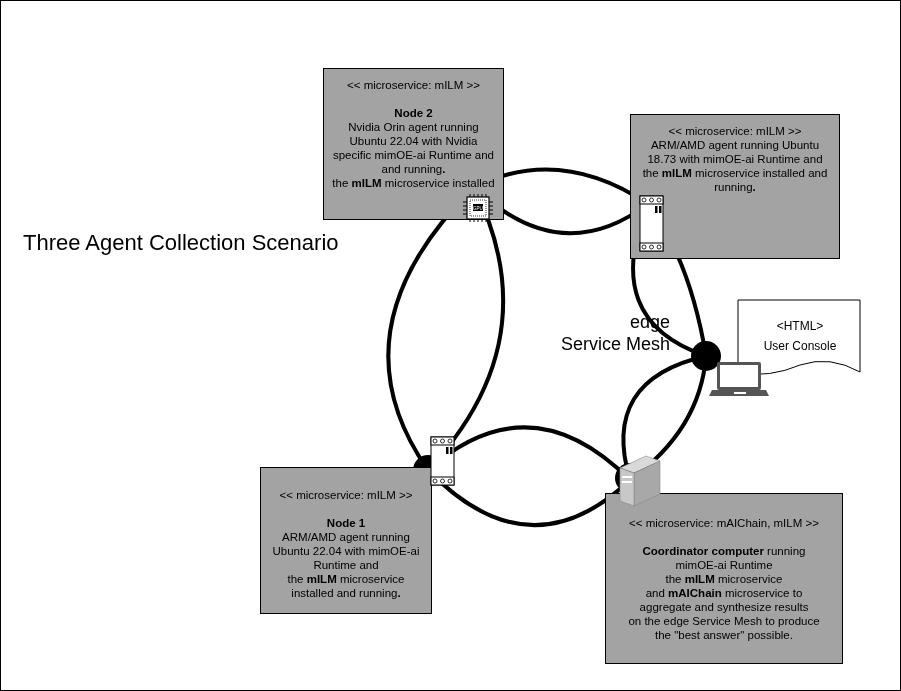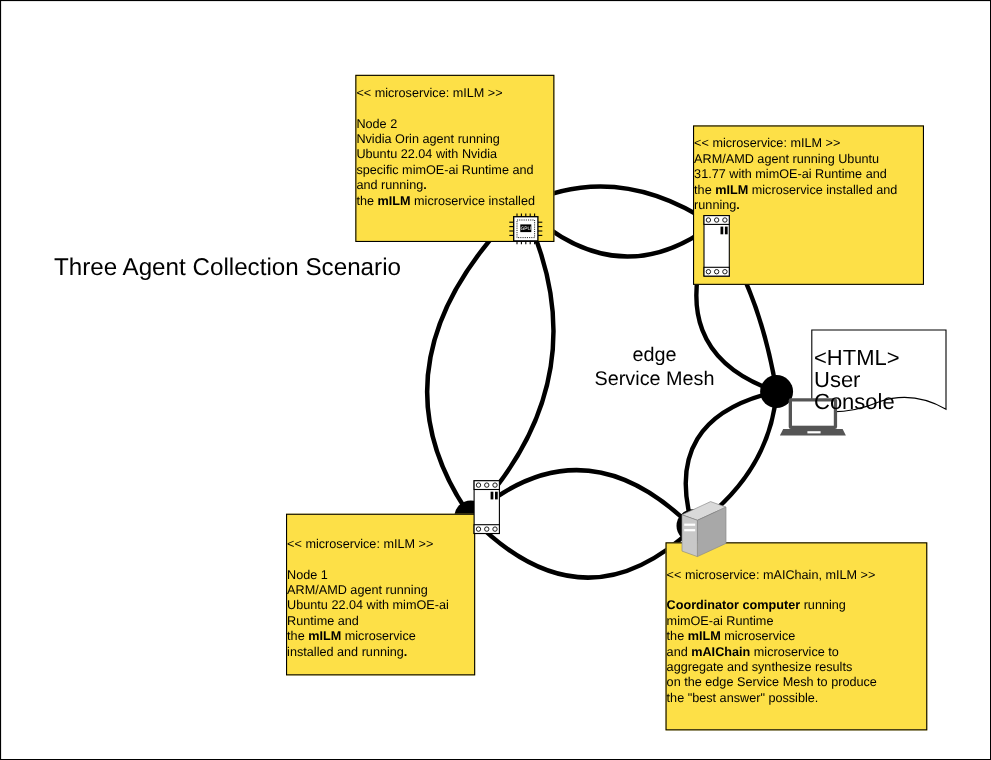--- a/index.html
+++ b/index.html
@@ -1,30 +1,30 @@
 <!DOCTYPE html>
 <html><head>
 <meta charset="utf-8">
 <style>
   html, body { margin: 0; padding: 0; background: #ffffff; }
   body { width: 901px; height: 691px; position: relative; overflow: hidden;
          font-family: "Liberation Sans", sans-serif; color: #000; }
   .frame { position: absolute; left: 0; top: 0; width: 899px; height: 689px;
            border: 1px solid #000; box-sizing: content-box; }
   svg.mesh { position: absolute; left: 0; top: 0; }
-  .box { position: absolute; background: #fde047; border: 1px solid #000;
-         box-sizing: border-box; text-align: left; font-size: 11.5px; line-height: 14px; }
+  .box { position: absolute; background: #a3a3a3; border: 1px solid #000;
+         box-sizing: border-box; text-align: center; font-size: 11.5px; line-height: 14px; }
   .box .stereo { margin-top: 9px; }
-  .box .title { font-weight: normal; margin-top: 14px; }
+  .box .title { font-weight: bold; margin-top: 14px; }
   .box b { font-weight: bold; }
-  .scenario-title { position: absolute; left: 23px; top: 230px; font-size: 22px; margin-left: 26px; }
+  .scenario-title { position: absolute; left: 23px; top: 230px; font-size: 22px; }
   .mesh-label { position: absolute; left: 520px; top: 311px; width: 150px;
-                text-align: center; font-size: 18px; line-height: 22px; }
+                text-align: right; font-size: 18px; line-height: 22px; }
   .console-label { position: absolute; left: 740px; top: 316px; width: 120px;
-                   text-align: left; font-size: 20px; line-height: 20px; }
+                   text-align: center; font-size: 12px; line-height: 20px; }
 </style>
 </head>
 <body>
 
 <div class="frame"></div>
 
 <svg class="mesh" width="901" height="691" viewBox="0 0 901 691">
   <g fill="none" stroke="#000" stroke-width="4" stroke-linecap="round">
 
     <path d="M474,187 Q560,145 648,204"></path>
@@ -54,21 +54,21 @@
   <div>Nvidia Orin agent running</div>
   <div>Ubuntu 22.04 with Nvidia</div>
   <div>specific mimOE-ai Runtime and</div>
   <div><span>and running</span><b>.</b></div>
   <div><span>the </span><b>mILM</b><span> microservice installed</span></div>
 </div>
 
 <div class="box" style="left:630px; top:114px; width:210px; height:145px;">
   <div class="stereo">&lt;&lt; microservice: mILM &gt;&gt;</div>
   <div>ARM/AMD agent running Ubuntu</div>
-  <div>31.77 with mimOE-ai Runtime and</div>
+  <div>18.73 with mimOE-ai Runtime and</div>
   <div><span>the </span><b>mILM</b><span> microservice installed and</span></div>
   <div><span>running</span><b>.</b></div>
 </div>
 
 <div class="box" style="left:260px; top:467px; width:172px; height:147px;">
   <div class="stereo" style="margin-top:20px">&lt;&lt; microservice: mILM &gt;&gt;</div>
   <div class="title">Node 1</div>
   <div>ARM/AMD agent running</div>
   <div>Ubuntu 22.04 with mimOE-ai</div>
   <div>Runtime and</div>

